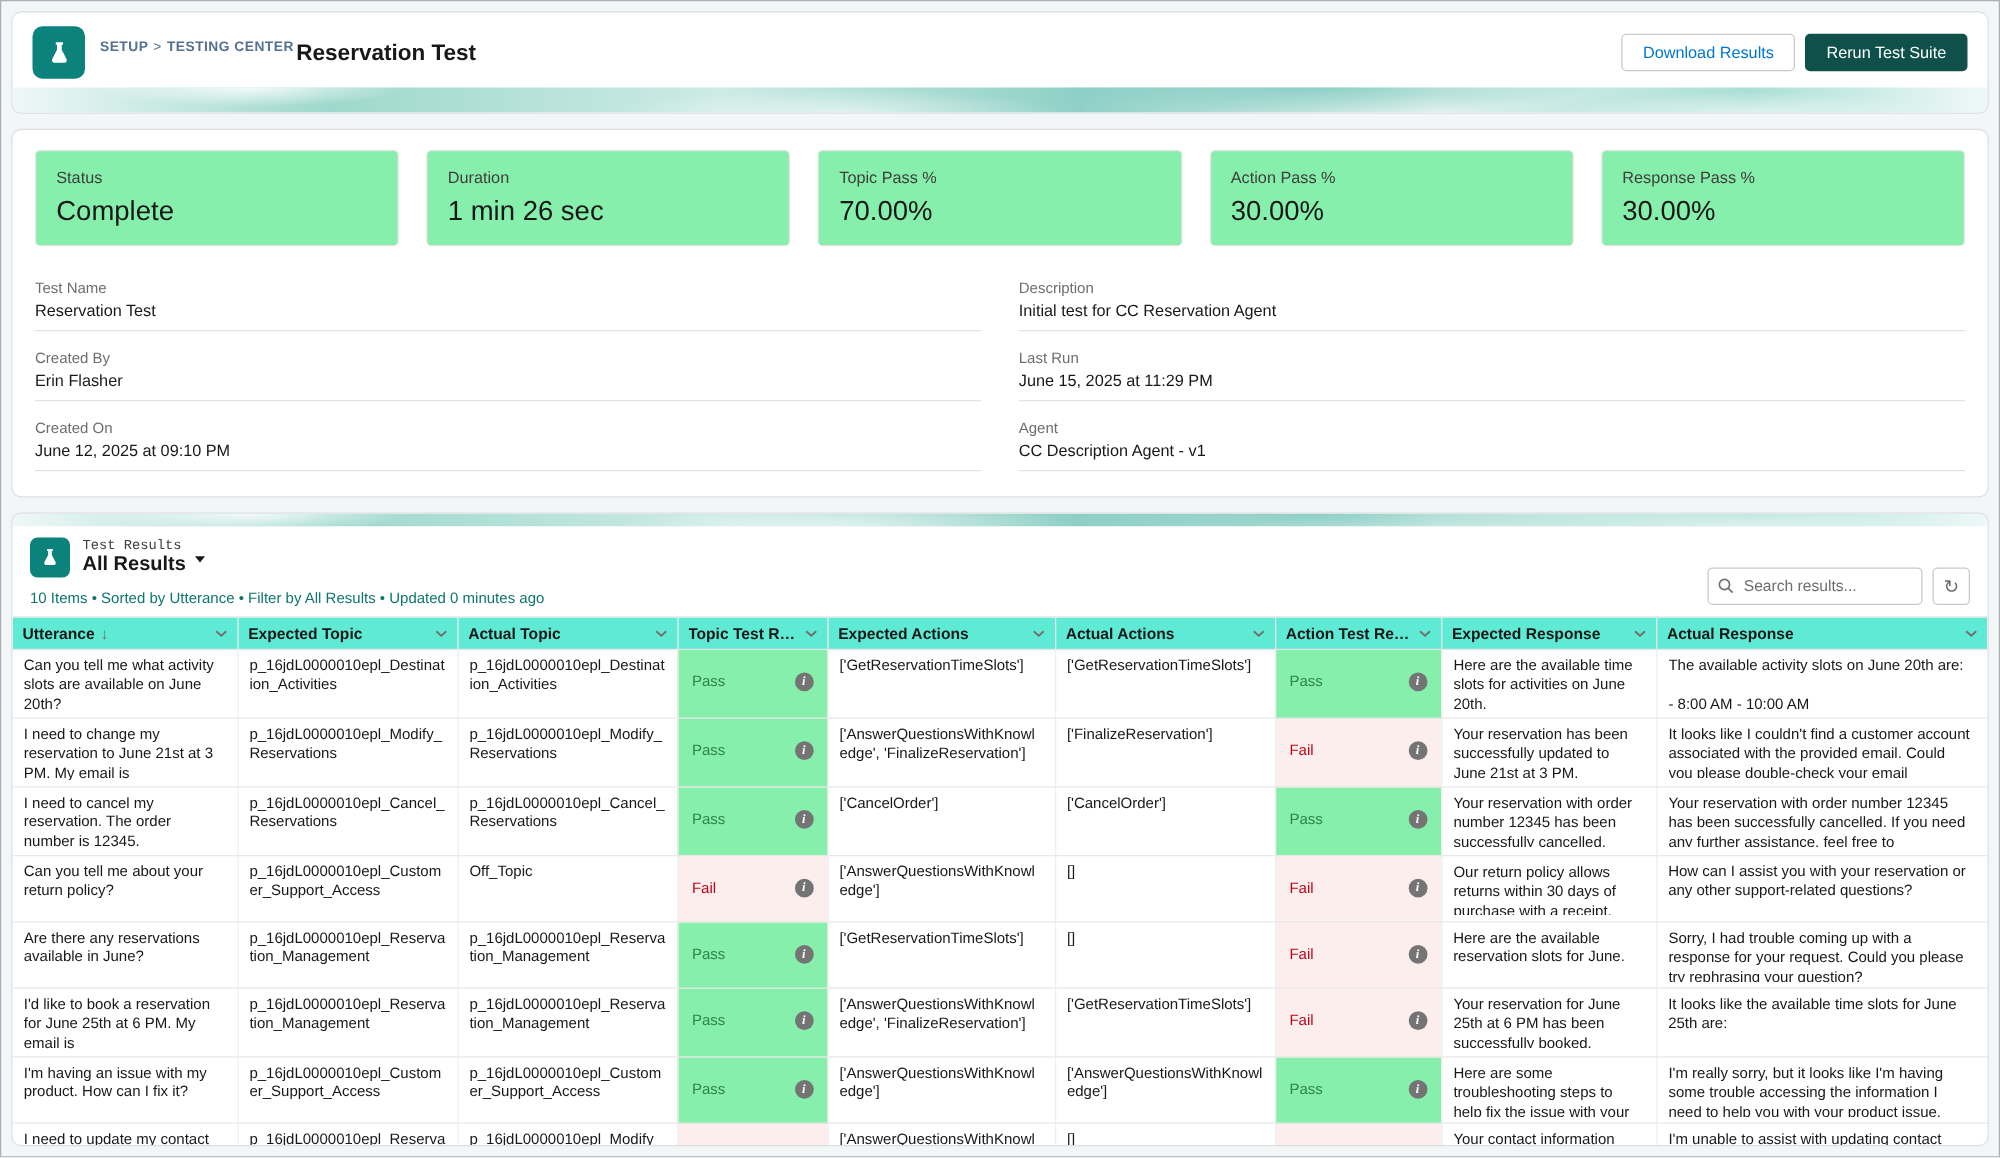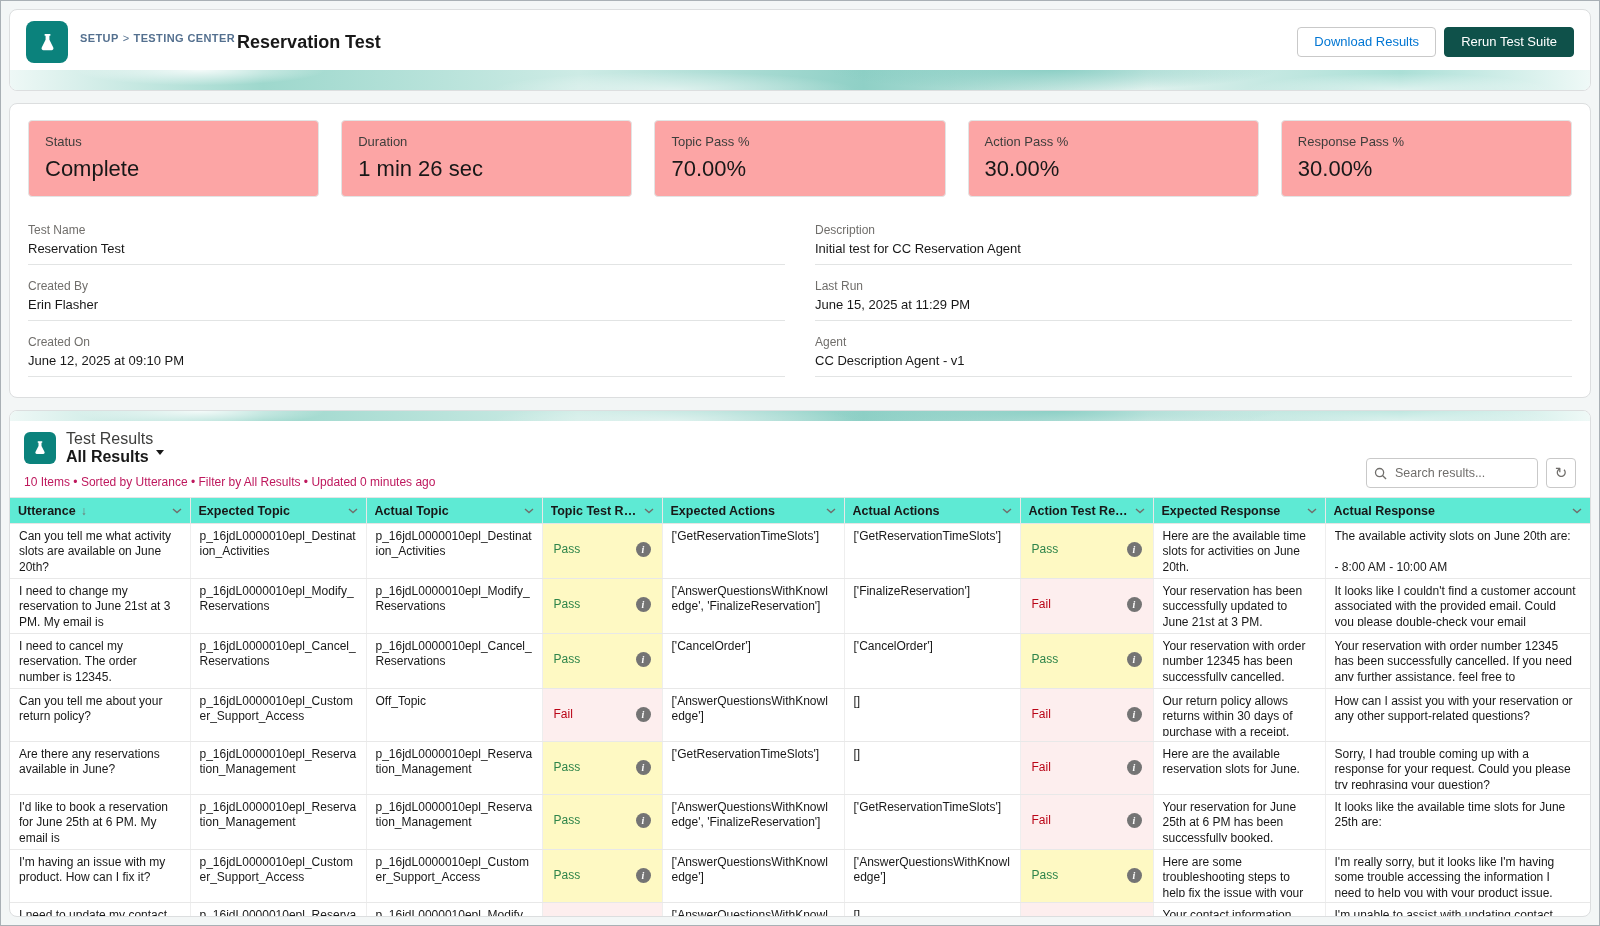--- a/index.html
+++ b/index.html
@@ -65,21 +65,21 @@
 
   
   .info-card {
     flex:0 0 auto;
     background:#ffffff; border:1px solid #dcdedf; border-radius:8px;
     padding:16px 18px 14px;
   }
   .stat-row { display:flex; gap:22px; }
   .stat-box {
     flex:1; border:1px solid #e2e4e4; border-radius:4px;
-    padding:13px 16px 14px; background:#fca5a5;
+    padding:13px 16px 14px; background:#86efac;
   }
   .stat-label { font-size:13px; color:#3e3e3c; margin-bottom:7px; }
   .stat-value { font-size:22px; color:#181818; }
 
   .details-grid {
     margin-top:18px;
     display:grid; grid-template-columns:1fr 1fr; column-gap:30px;
   }
   .detail-field { padding:8px 0 8px; border-bottom:1px solid #e2e4e4; margin-bottom:6px; }
   .detail-label { font-size:12px; color:#706e6b; margin-bottom:4px; }
@@ -90,24 +90,24 @@
     flex:1; min-height:0;
     background:#ffffff; border:1px solid #dcdedf; border-radius:8px;
     overflow:hidden; display:flex; flex-direction:column;
   }
   .wave-top { flex:0 0 10px; }
   .results-header {
     display:flex; justify-content:space-between; align-items:flex-end;
     padding:9px 14px 8px;
   }
   .rh-left .title-row { display:flex; align-items:center; gap:10px; }
-  .kicker { font-size:16px; color:#3e3e3c; }
+  .kicker { font-size:11px; color:#3e3e3c;font-family:Liberation Mono, monospace; }
   .view-title { font-size:16px; font-weight:700; color:#181818; display:flex; align-items:flex-start; gap:7px; cursor:pointer; }
   .caret-down { width:0; height:0; border-left:4px solid transparent; border-right:4px solid transparent; border-top:5px solid #181818; margin-top:2px; }
-  .summary-line { font-size:12px; color:#be185d; margin-top:9px; }
+  .summary-line { font-size:12px; color:#0f766e; margin-top:9px; }
   .rh-right { display:flex; gap:8px; align-items:center; padding-bottom:1px; }
   .search-box { position:relative; }
   .search-box input {
     width:172px; height:30px;
     border:1px solid #c9c9c9; border-radius:4px;
     padding:0 8px 0 28px; font-size:12.5px; font-family:inherit; color:#181818;
     outline:none; background:#fff;
   }
   .search-box input::placeholder { color:#706e6b; }
   .search-icon { position:absolute; left:8px; top:8px; }
@@ -140,21 +140,21 @@
   tbody td:last-child { border-right:none; }
   .cell-clip { max-height:44px; overflow:hidden; line-height:1.28; overflow-wrap:anywhere; white-space:pre-line; }
   .cell-scroll {
     height:42px; overflow-y:auto; line-height:1.28; overflow-wrap:anywhere; white-space:pre-line; padding-right:3px;
   }
   .cell-scroll::-webkit-scrollbar { width:7px; }
   .cell-scroll::-webkit-scrollbar-track { background:#f4f4f4; }
   .cell-scroll::-webkit-scrollbar-thumb { background:#c4c4c4; border-radius:4px; }
 
   td.result-cell { padding:0; }
-  td.result-cell.pass { background:#fef9c3; }
+  td.result-cell.pass { background:#86efac; }
   td.result-cell.fail { background:#fdeeee; }
   .result-inner { height:50px; display:flex; align-items:center; justify-content:space-between; padding:0 11px; }
   td.pass .result-text { color:#2e844a; }
   td.fail .result-text { color:#ba0517; }
   .info-dot {
     width:15px; height:15px; border-radius:50%;
     background:#747474; color:#ffffff;
     font-size:10px; font-style:italic; font-weight:700;
     font-family:"Liberation Serif", serif;
     display:inline-flex; align-items:center; justify-content:center;

